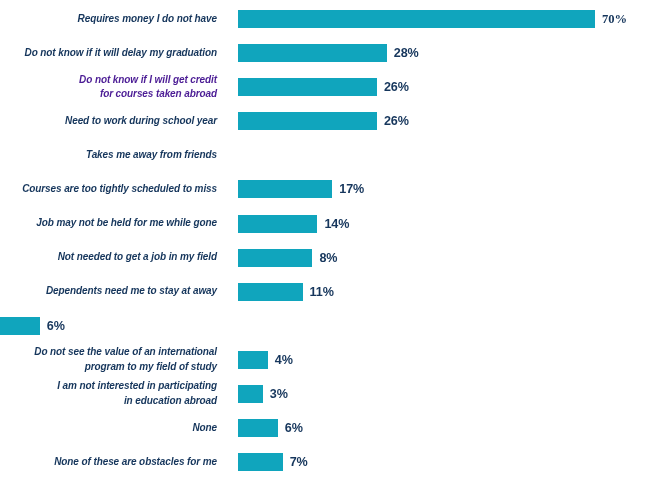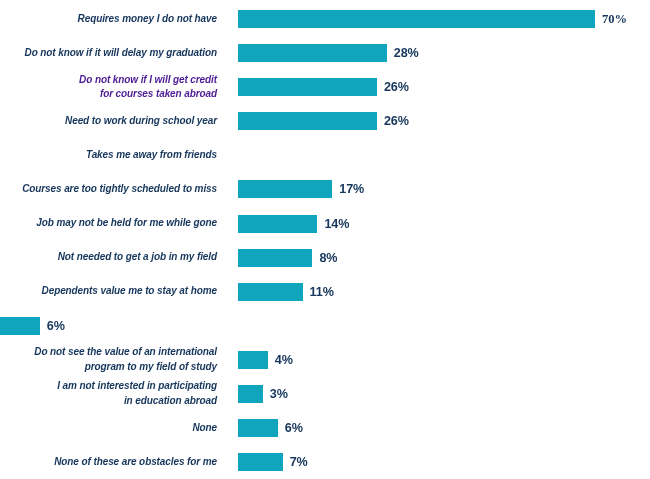--- a/index.html
+++ b/index.html
@@ -129,21 +129,21 @@
         </div>
       </div>
       <div class="bar-row">
         <div class="cat-label" style="color: rgb(22, 54, 92);">Not needed to get a job in my field</div>
         <div class="bar-area">
           <div class="bar" style="background: rgb(16, 165, 189); width: 74.44px;"></div>
           <div class="value-label" style="color: rgb(22, 54, 92);">8%</div>
         </div>
       </div>
       <div class="bar-row">
-        <div class="cat-label" style="color: rgb(22, 54, 92);">Dependents value me to stay at home</div>
+        <div class="cat-label" style="color: rgb(22, 54, 92);">Dependents need me to stay at away</div>
         <div class="bar-area">
           <div class="bar" style="background: rgb(16, 165, 189); width: 64.53px;"></div>
           <div class="value-label" style="color: rgb(22, 54, 92); text-align: center;">11%</div>
         </div>
       </div>
       <div class="bar-row">
         <div class="bar-area">
           <div class="bar" style="background: rgb(16, 165, 189); width: 39.74px;"></div>
           <div class="value-label" style="color: rgb(22, 54, 92);">6%</div>
         </div>

